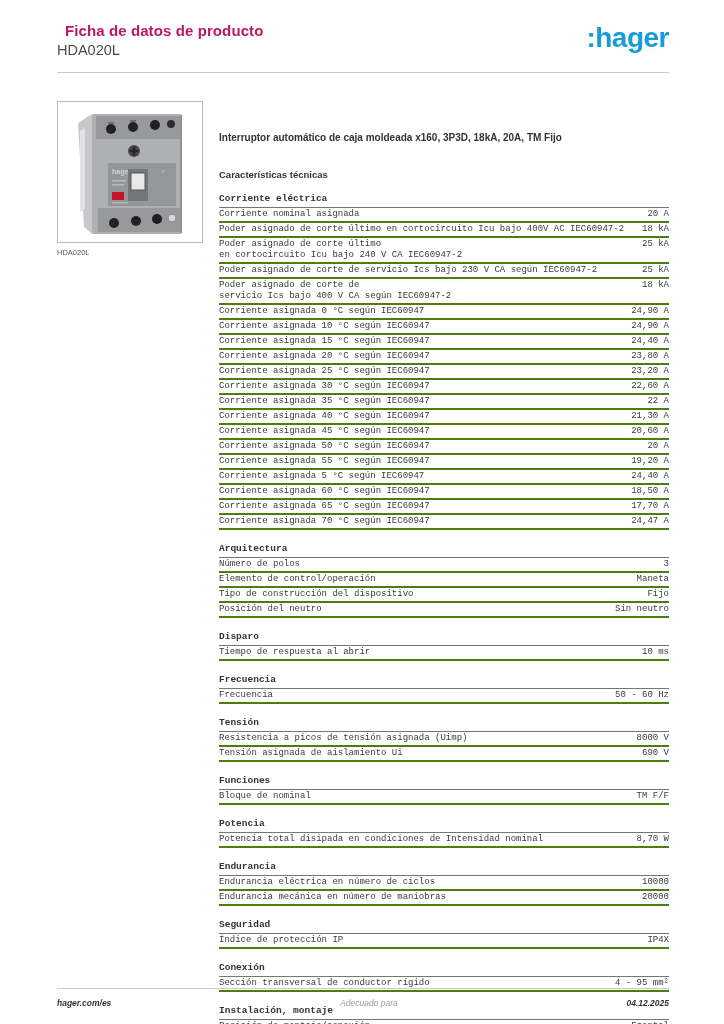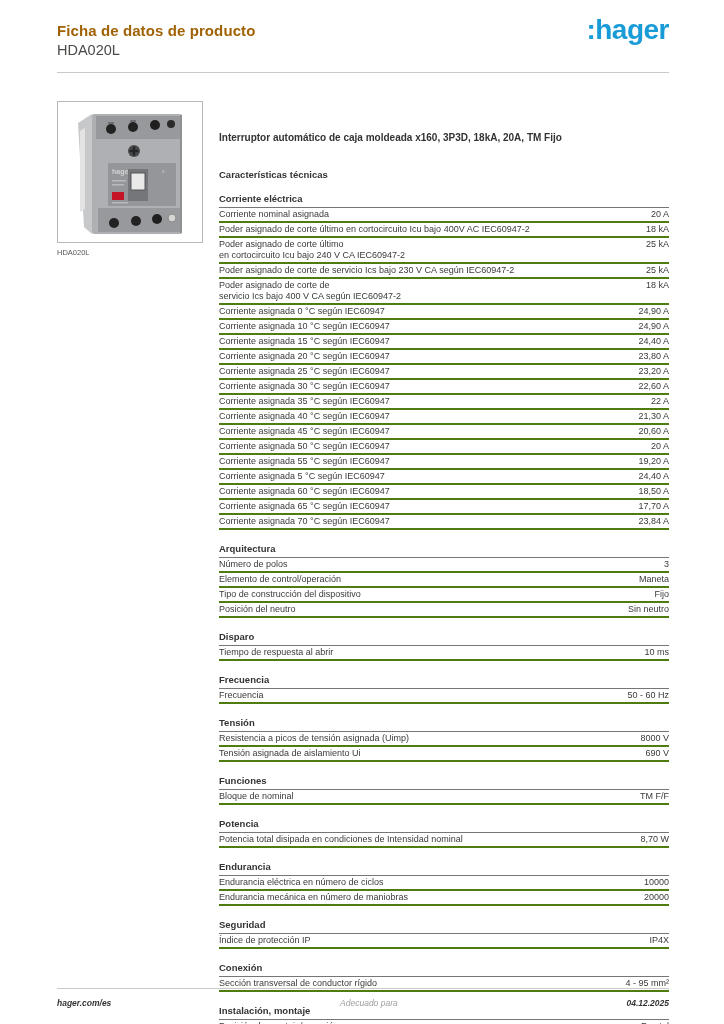--- a/index.html
+++ b/index.html
@@ -11,40 +11,40 @@
     position: relative;
     overflow: hidden;
   }
   .page {
     position: absolute; inset: 0;
     padding: 16px 55px 0 57px;
     box-sizing: border-box;
   }
   
   .hdr { display: flex; justify-content: space-between; align-items: flex-start; }
-  .hdr h1 { font-size: 15px; margin: 6px 0 0; color: #a16207; letter-spacing: 0.1px; }
+  .hdr h1 { font-size: 15px; margin: 6px 8px 0; color: #be185d; letter-spacing: 0.1px; }
   .hdr .subtitle { font-size: 14.5px; color: #4a4a49; margin-top: 3px; font-weight: normal; }
-  .logo { font-size: 28px; font-weight: bold; letter-spacing: -0.5px; line-height: 1; margin-top: 0; }
+  .logo { font-size: 28px; font-weight: bold; letter-spacing: -0.5px; line-height: 1; margin-top: 8px; }
   .rule { height: 1px; background: #c9c9c9; }
   .header-rule { margin-top: 14px; }
   
   .content { display: flex; margin-top: 28px; }
   aside { width: 146px; margin-right: 16px; flex-shrink: 0; }
   .img-box {
     width: 144px; height: 140px;
     border: 1px solid #b9b9b9; background: #ffffff;
     display: flex; align-items: center; justify-content: center;
     box-sizing: content-box;
   }
   .caption { font-size: 7.5px; color: #575756; margin-top: 5px; }
   main { flex: 1; min-width: 0; margin-top: 29px; }
   .desc { font-size: 10px; font-weight: bold; margin: 2px 0 0; color: #333333; line-height: 12px; }
   .tech-title { font-size: 9.5px; font-weight: bold; margin: 25px 0 0; color: #333333; }
   
-  .spec-section { margin-top: 13px; }
+  .spec-section { margin-top: 13px; font-family: Liberation Mono, monospace; }
   .section-title {
     font-size: 9.5px; font-weight: bold; margin: 0;
     padding-bottom: 3px; border-bottom: 1px solid #767676; color: #333333;
   }
   .spec-row {
     display: flex; justify-content: space-between; align-items: flex-start;
     border-bottom: 2px solid #4d7c0f;
     padding: 1px 0; font-size: 9px; line-height: 11px;
   }
   .spec-label { white-space: pre-line; }
@@ -196,21 +196,21 @@
               <div class="spec-row">
     <span class="spec-label">Corriente asignada 60 °C según IEC60947</span>
     <span class="spec-value">18,50 A</span>
   </div>
               <div class="spec-row">
     <span class="spec-label">Corriente asignada 65 °C según IEC60947</span>
     <span class="spec-value">17,70 A</span>
   </div>
               <div class="spec-row">
     <span class="spec-label">Corriente asignada 70 °C según IEC60947</span>
-    <span class="spec-value">23,84 A</span>
+    <span class="spec-value">24,47 A</span>
   </div>
             </div>
   </section>
           <section class="spec-section">
     <h3 class="section-title">Arquitectura</h3>
     <div class="rows">
               <div class="spec-row">
     <span class="spec-label">Número de polos</span>
     <span class="spec-value">3</span>
   </div>

